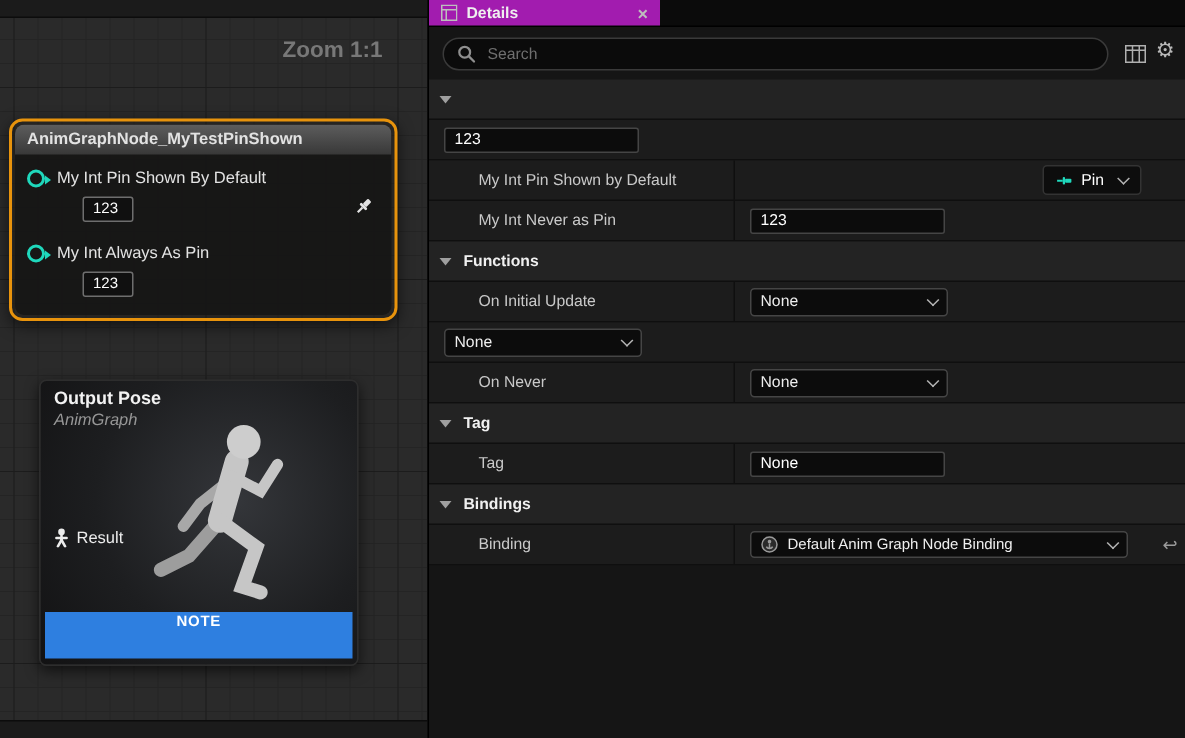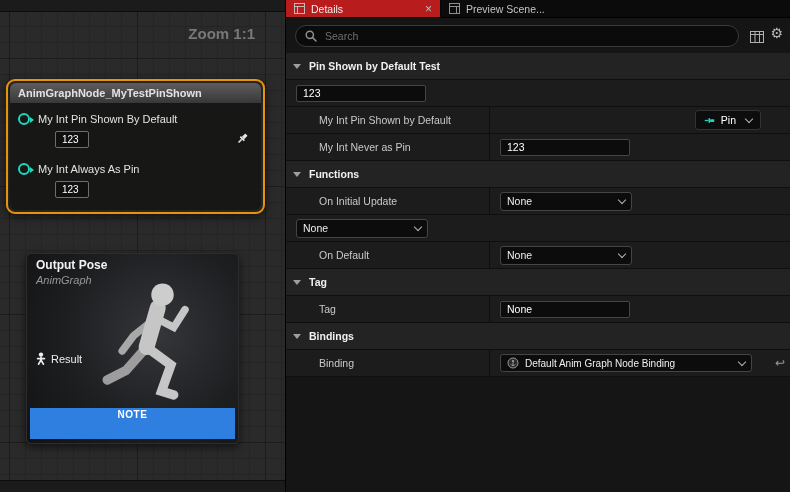--- a/index.html
+++ b/index.html
@@ -45,21 +45,21 @@
   .mannequin{position:absolute;left:52px;top:20px;}
   .resultrow{position:absolute;left:8px;top:98px;display:flex;align-items:center;gap:4px;}
   .resultlabel{color:#ececec;font-size:11px;}
   .note{position:absolute;left:3px;right:3px;bottom:4px;height:31px;background:#2E7FE0;color:#fff;
         font-size:10px;font-weight:bold;text-align:center;line-height:13px;letter-spacing:.5px;}
 
   
   .details{position:absolute;left:285px;top:0;width:505px;height:492px;background:#151515;border-left:1px solid #000;}
   .tabbar{height:17px;background:#0b0b0b;border-bottom:1px solid #000;display:flex;align-items:stretch;}
   .tab{display:flex;align-items:center;gap:6px;padding:0 8px;font-size:10.5px;color:#c4c4c4;}
-  .tab.active{width:138px;background:#b91c1c;color:#efefef;}
+  .tab.active{width:138px;background:#a21caf;color:#efefef;font-weight:bold;}
   .tab.inactive{width:140px;border-left:1px solid #000;}
   .tabclose{margin-left:auto;color:#bdbdbd;font-size:12px;line-height:12px;cursor:default;}
 
   .searcharea{position:relative;height:36px;background:#151515;}
   .searchbox{position:absolute;left:9px;top:7px;width:424px;height:20px;border-radius:11px;background:#0b0b0b;
              border:1px solid #3a3a3a;display:flex;align-items:center;gap:6px;padding:0 9px;}
   .searchbox input{flex:1;background:transparent;border:none;outline:none;color:#ddd;font-size:10.5px;
                    font-family:"Liberation Sans",sans-serif;}
   .searchbox input::placeholder{color:#6f6f6f;}
   .gridicon{position:absolute;right:27px;top:11px;}
@@ -161,28 +161,20 @@
     <div class="tabbar">
       <div class="tab active">
         <svg width="11" height="11" viewBox="0 0 11 11">
           <rect x="0.5" y="0.5" width="10" height="10" fill="none" stroke="#bdbdbd"></rect>
           <line x1="0.5" y1="3.5" x2="10.5" y2="3.5" stroke="#bdbdbd"></line>
           <line x1="3.5" y1="3.5" x2="3.5" y2="10.5" stroke="#bdbdbd"></line>
         </svg>
         <span>Details</span>
         <span class="tabclose">×</span>
       </div>
-      <div class="tab inactive">
-        <svg width="11" height="11" viewBox="0 0 11 11">
-          <rect x="0.5" y="0.5" width="10" height="10" fill="none" stroke="#8f8f8f"></rect>
-          <line x1="0.5" y1="3.5" x2="10.5" y2="3.5" stroke="#8f8f8f"></line>
-          <line x1="7.5" y1="3.5" x2="7.5" y2="10.5" stroke="#8f8f8f"></line>
-        </svg>
-        <span>Preview Scene...</span>
-      </div>
     </div>
 
     <div class="searcharea">
       <div class="searchbox">
         <svg width="12" height="12" viewBox="0 0 12 12">
           <circle cx="4.8" cy="4.8" r="3.6" fill="none" stroke="#8f8f8f" stroke-width="1.5"></circle>
           <line x1="7.6" y1="7.6" x2="11" y2="11" stroke="#8f8f8f" stroke-width="1.5" stroke-linecap="round"></line>
         </svg>
         <input type="text" placeholder="Search" style="">
       </div>
@@ -194,21 +186,20 @@
           <line x1="9.5" y1="0.5" x2="9.5" y2="11.5" stroke="#b0b0b0"></line>
         </svg>
       </span>
       <span class="gear">⚙</span>
     </div>
 
     <div class="sections">
 
       <div class="sec">
         <span class="tri"></span>
-        <span>Pin Shown by Default Test</span>
       </div>
       <div class="row">
         <div class="row-value">
           <input class="w-input" value="123" style="">
         </div>
       </div>
       <div class="row">
         <div class="row-label">My Int Pin Shown by Default</div>
         <div class="row-value">
           <div class="w-pin">
@@ -246,21 +237,21 @@
       </div>
       <div class="row">
         <div class="row-value">
           <div class="w-drop">
             <span>None</span>
             <span class="chev"></span>
           </div>
         </div>
       </div>
       <div class="row">
-        <div class="row-label">On Default</div>
+        <div class="row-label">On Never</div>
         <div class="row-value">
           <div class="w-drop">
             <span>None</span>
             <span class="chev"></span>
           </div>
         </div>
       </div>
 
       <div class="sec">
         <span class="tri"></span>

